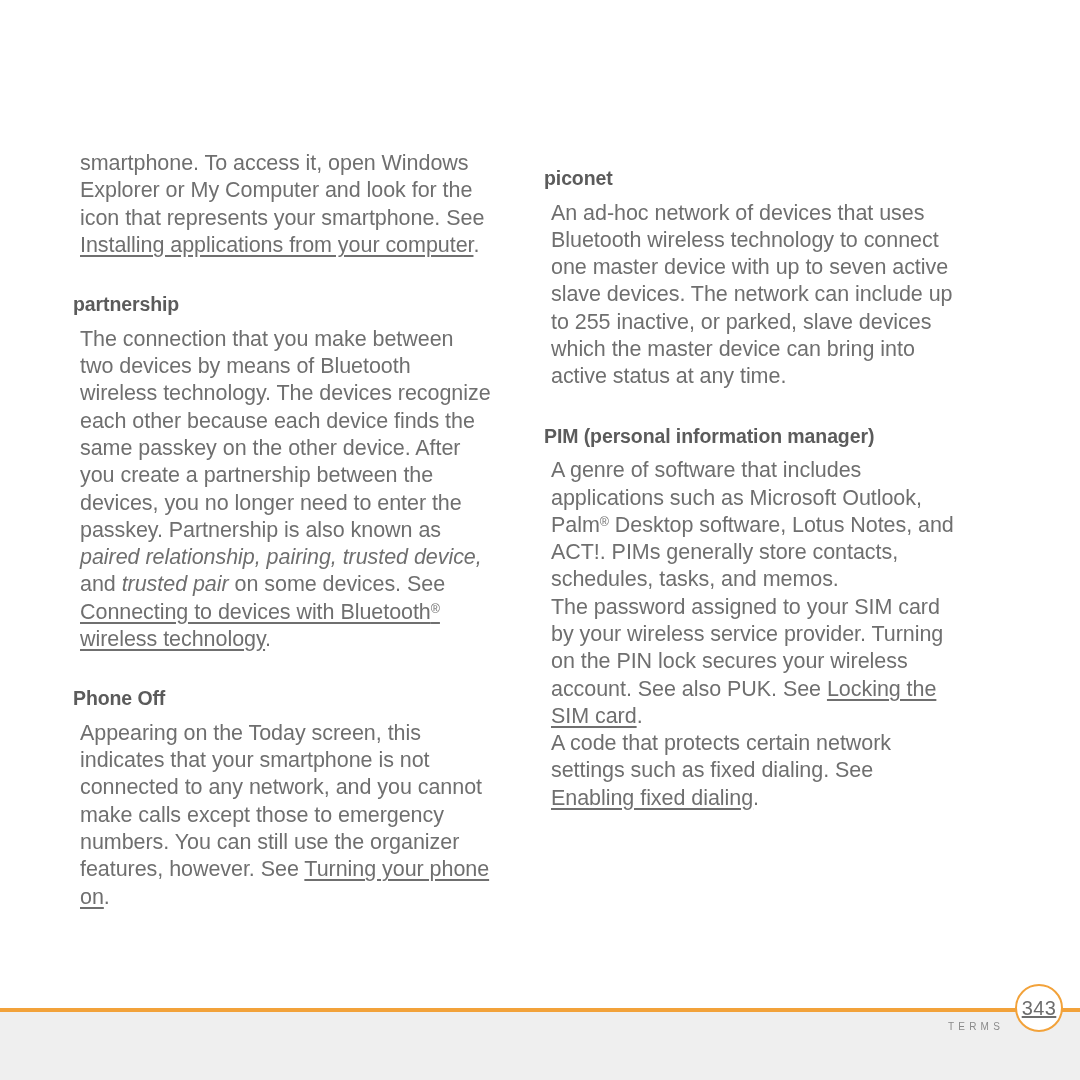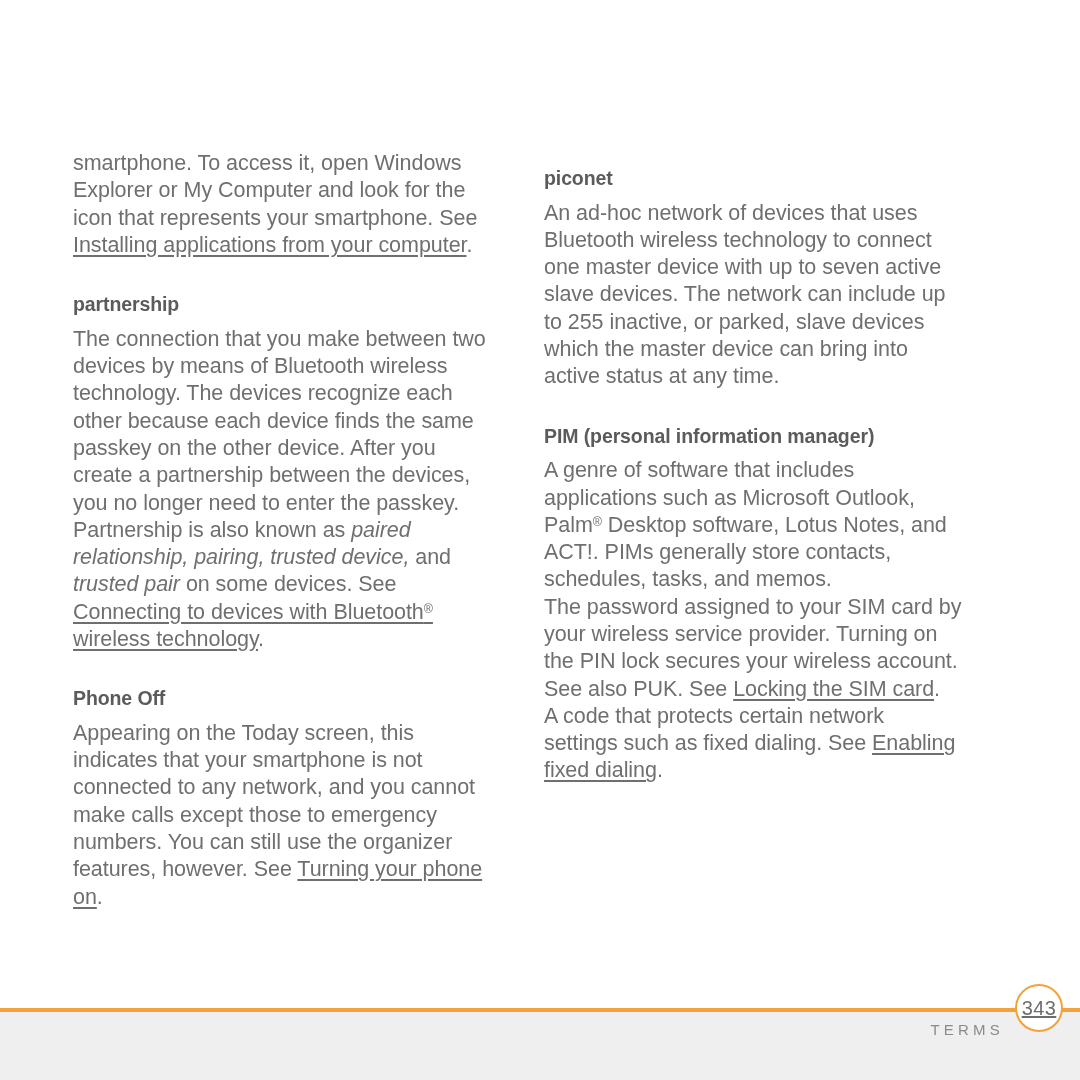--- a/index.html
+++ b/index.html
@@ -51,21 +51,21 @@
     padding-top: 14px;
   }
   .term.first {
     padding-top: 0;
   }
 
   .def {
     font-size: 21.5px;
     color: #6f6f6f;
     line-height: 27.3px;
-    margin: 0 0 0 0;
+    margin: 0 0 0 7px;
     letter-spacing: -0.05px;
     text-align: left;
   }
   .def + .term {
     padding-top: 17px;
   }
 
   .link {
     text-decoration: underline;
     text-underline-offset: 2.5px;
@@ -101,21 +101,21 @@
     left: 0;
     right: 0;
     top: 4px;
     bottom: 0;
     background: #efefef;
   }
   .footer-label {
     position: absolute;
     right: 76px;
     top: 13px;
-    font-size: 15px;
+    font-size: 10px;
     letter-spacing: 4.2px;
     color: #8a8a8a;
     font-weight: normal;
   }
   .page-badge {
     position: absolute;
     right: 17px;
     top: -24px;
     width: 48px;
     height: 48px;

